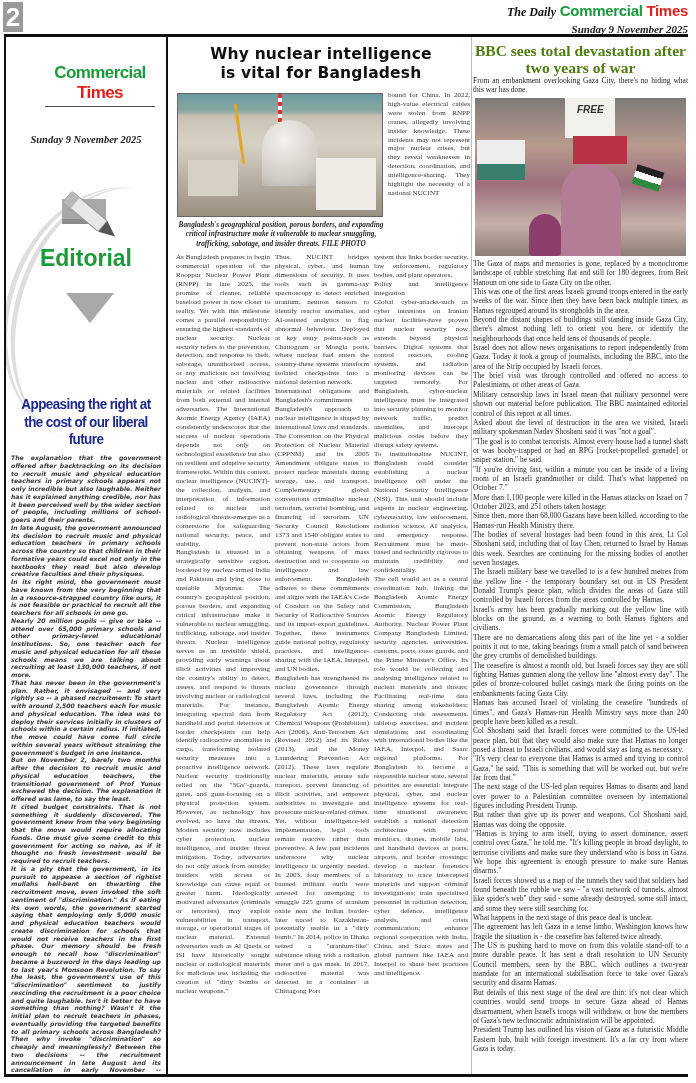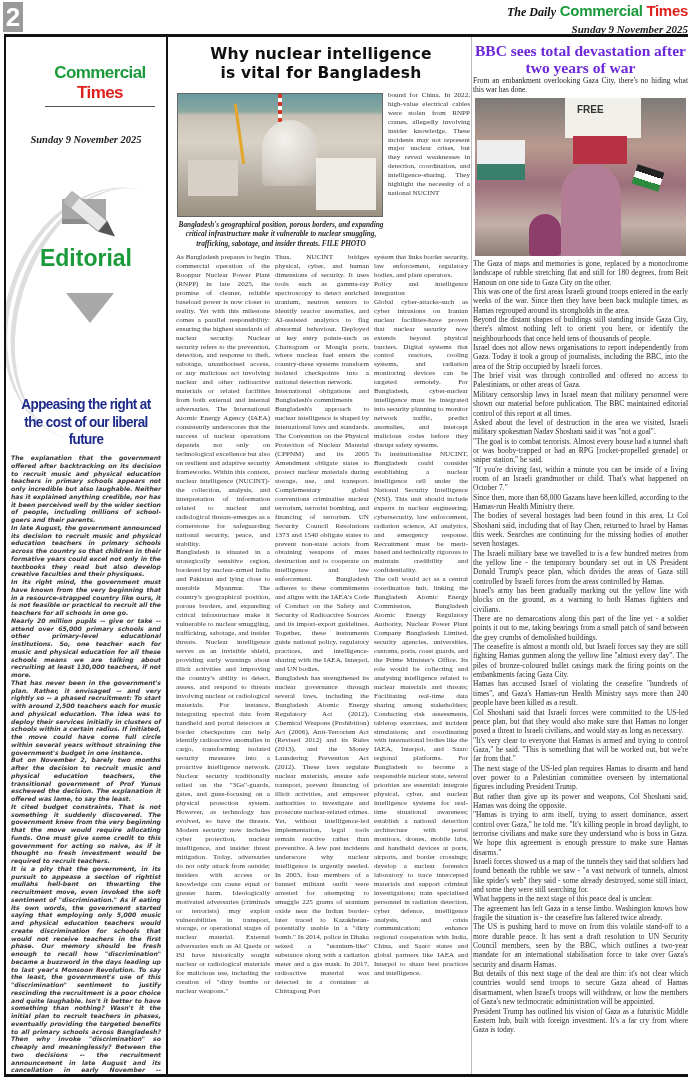--- a/index.html
+++ b/index.html
@@ -54,26 +54,26 @@
   .nuc-caption { position: absolute; left: 5px; top: 183px; width: 212px; text-align: center; font-style: italic; font-weight: bold; font-size: 7.3px;
     line-height: 9.3px; color: #2a2a2a; }
   .nuc-side { position: absolute; left: 218px; top: 54px; width: 82px; font-size: 7.1px; line-height: 8.9px; text-align: justify; color: #333; }
   .nuc-cols { position: absolute; left: 6px; top: 216px; width: 292px; height: 818px; }
   .nuc-c { position: absolute; top: 0; width: 94px; font-size: 7.1px; line-height: 8.95px; text-align: justify; color: #333; }
   .nuc-c p { margin: 0; }
 
   
   .gaza { position: absolute; left: 473px; top: 37px; width: 215px; height: 1037px; }
   .gz-title { position: absolute; left: 0; width: 215px; top: 5px; text-align: center; font-family: "Liberation Serif", serif; font-weight: bold;
-    font-size: 15.5px; line-height: 17px; color: #6d28d9; }
+    font-size: 15.5px; line-height: 17px; color: #4d7c0f; }
   .gz-deck { position: absolute; left: 0; top: 39px; width: 215px; font-size: 7.5px; line-height: 9.2px; text-align: justify; color: #222; }
   .gz-photo { position: absolute; left: 2px; top: 61px; width: 211px; height: 158px; overflow: hidden;
     background: linear-gradient(180deg, #7d7a78 0%, #b89a8e 30%, #9d6f7c 55%, #c4b0a8 80%, #8d7d76 100%); }
   .gz-sign1 { position: absolute; left: 2px; top: 42px; width: 48px; height: 40px; background: linear-gradient(180deg, #eee 0 60%, #3a7f6c 60% 100%); }
-  .gz-sign2 { position: absolute; left: 90px; top: 0; width: 76px; height: 40px; background: #f2f0ea; }
+  .gz-sign2 { position: absolute; left: 90px; top: 0; width: 50px; height: 40px; background: #f2f0ea; font-style: italic; }
   .gz-sign2 span { position: absolute; left: 12px; top: 6px; font-family: "Liberation Sans", sans-serif; font-weight: bold; font-size: 10px; color: #333; }
   .gz-sign3 { position: absolute; left: 98px; top: 38px; width: 54px; height: 28px; background: #b83245; }
   .gz-flag { position: absolute; right: 24px; top: 70px; width: 28px; height: 20px; background: linear-gradient(180deg, #222 0 33%, #fff 33% 66%, #2b8a3e 66%); transform: rotate(18deg); }
   .gz-hijab { position: absolute; left: 54px; top: 116px; width: 32px; height: 42px; border-radius: 16px 16px 4px 4px; background: #8e3e6a; }
   .gz-person { position: absolute; left: 86px; top: 66px; width: 60px; height: 92px; border-radius: 30px 30px 0 0; background: #b37d95; }
   .gz-body { position: absolute; left: 0; top: 222px; width: 215px; font-size: 7.5px; line-height: 9.35px; text-align: justify; color: #2a2a2a; }
   .gz-body p { margin: 0; }
 </style>
 </head>
 <body>
@@ -176,20 +176,21 @@
   <div class="gz-body">
     <p>The Gaza of maps and memories is gone, replaced by a monochrome landscape of rubble stretching flat and still for 180 degrees, from Beit Hanoun on one side to Gaza City on the other.</p>
     <p>This was one of the first areas Israeli ground troops entered in the early weeks of the war. Since then they have been back multiple times, as Hamas regrouped around its strongholds in the area.</p>
     <p>Beyond the distant shapes of buildings still standing inside Gaza City, there's almost nothing left to orient you here, or identify the neighbourhoods that once held tens of thousands of people.</p>
     <p>Israel does not allow news organisations to report independently from Gaza. Today it took a group of journalists, including the BBC, into the area of the Strip occupied by Israeli forces.</p>
     <p>The brief visit was through controlled and offered no access to Palestinians, or other areas of Gaza.</p>
     <p>Military censorship laws in Israel mean that military personnel were shown our material before publication. The BBC maintained editorial control of this report at all times.</p>
     <p>Asked about the level of destruction in the area we visited, Israeli military spokesman Nadav Shoshani said it was "not a goal".</p>
     <p>"The goal is to combat terrorists. Almost every house had a tunnel shaft or was booby-trapped or had an RPG [rocket-propelled grenade] or sniper station," he said.</p>
     <p>"If you're driving fast, within a minute you can be inside of a living room of an Israeli grandmother or child. That's what happened on October 7."</p>
+    <p>More than 1,100 people were killed in the Hamas attacks on Israel on 7 October 2023, and 251 others taken hostage.</p>
     <p>Since then, more than 68,000 Gazans have been killed, according to the Hamas-run Health Ministry there.</p>
     <p>The bodies of several hostages had been found in this area, Lt Col Shoshani said, including that of Itay Chen, returned to Israel by Hamas this week. Searches are continuing for the missing bodies of another seven hostages.</p>
     <p>The Israeli military base we travelled to is a few hundred metres from the yellow line - the temporary boundary set out in US President Donald Trump's peace plan, which divides the areas of Gaza still controlled by Israeli forces from the areas controlled by Hamas.</p>
     <p>Israel's army has been gradually marking out the yellow line with blocks on the ground, as a warning to both Hamas fighters and civilians.</p>
     <p>There are no demarcations along this part of the line yet - a soldier points it out to me, taking bearings from a small patch of sand between the grey crumbs of demolished buildings.</p>
     <p>The ceasefire is almost a month old, but Israeli forces say they are still fighting Hamas gunmen along the yellow line "almost every day". The piles of bronze-coloured bullet casings mark the firing points on the embankments facing Gaza City.</p>
     <p>Hamas has accused Israel of violating the ceasefire "hundreds of times", and Gaza's Hamas-run Health Ministry says more than 240 people have been killed as a result.</p>
     <p>Col Shoshani said that Israeli forces were committed to the US-led peace plan, but that they would also make sure that Hamas no longer posed a threat to Israeli civilians, and would stay as long as necessary.</p>
     <p>"It's very clear to everyone that Hamas is armed and trying to control Gaza," he said. "This is something that will be worked out, but we're far from that."</p>
     <p>The next stage of the US-led plan requires Hamas to disarm and hand over power to a Palestinian committee overseen by international figures including President Trump.</p>

